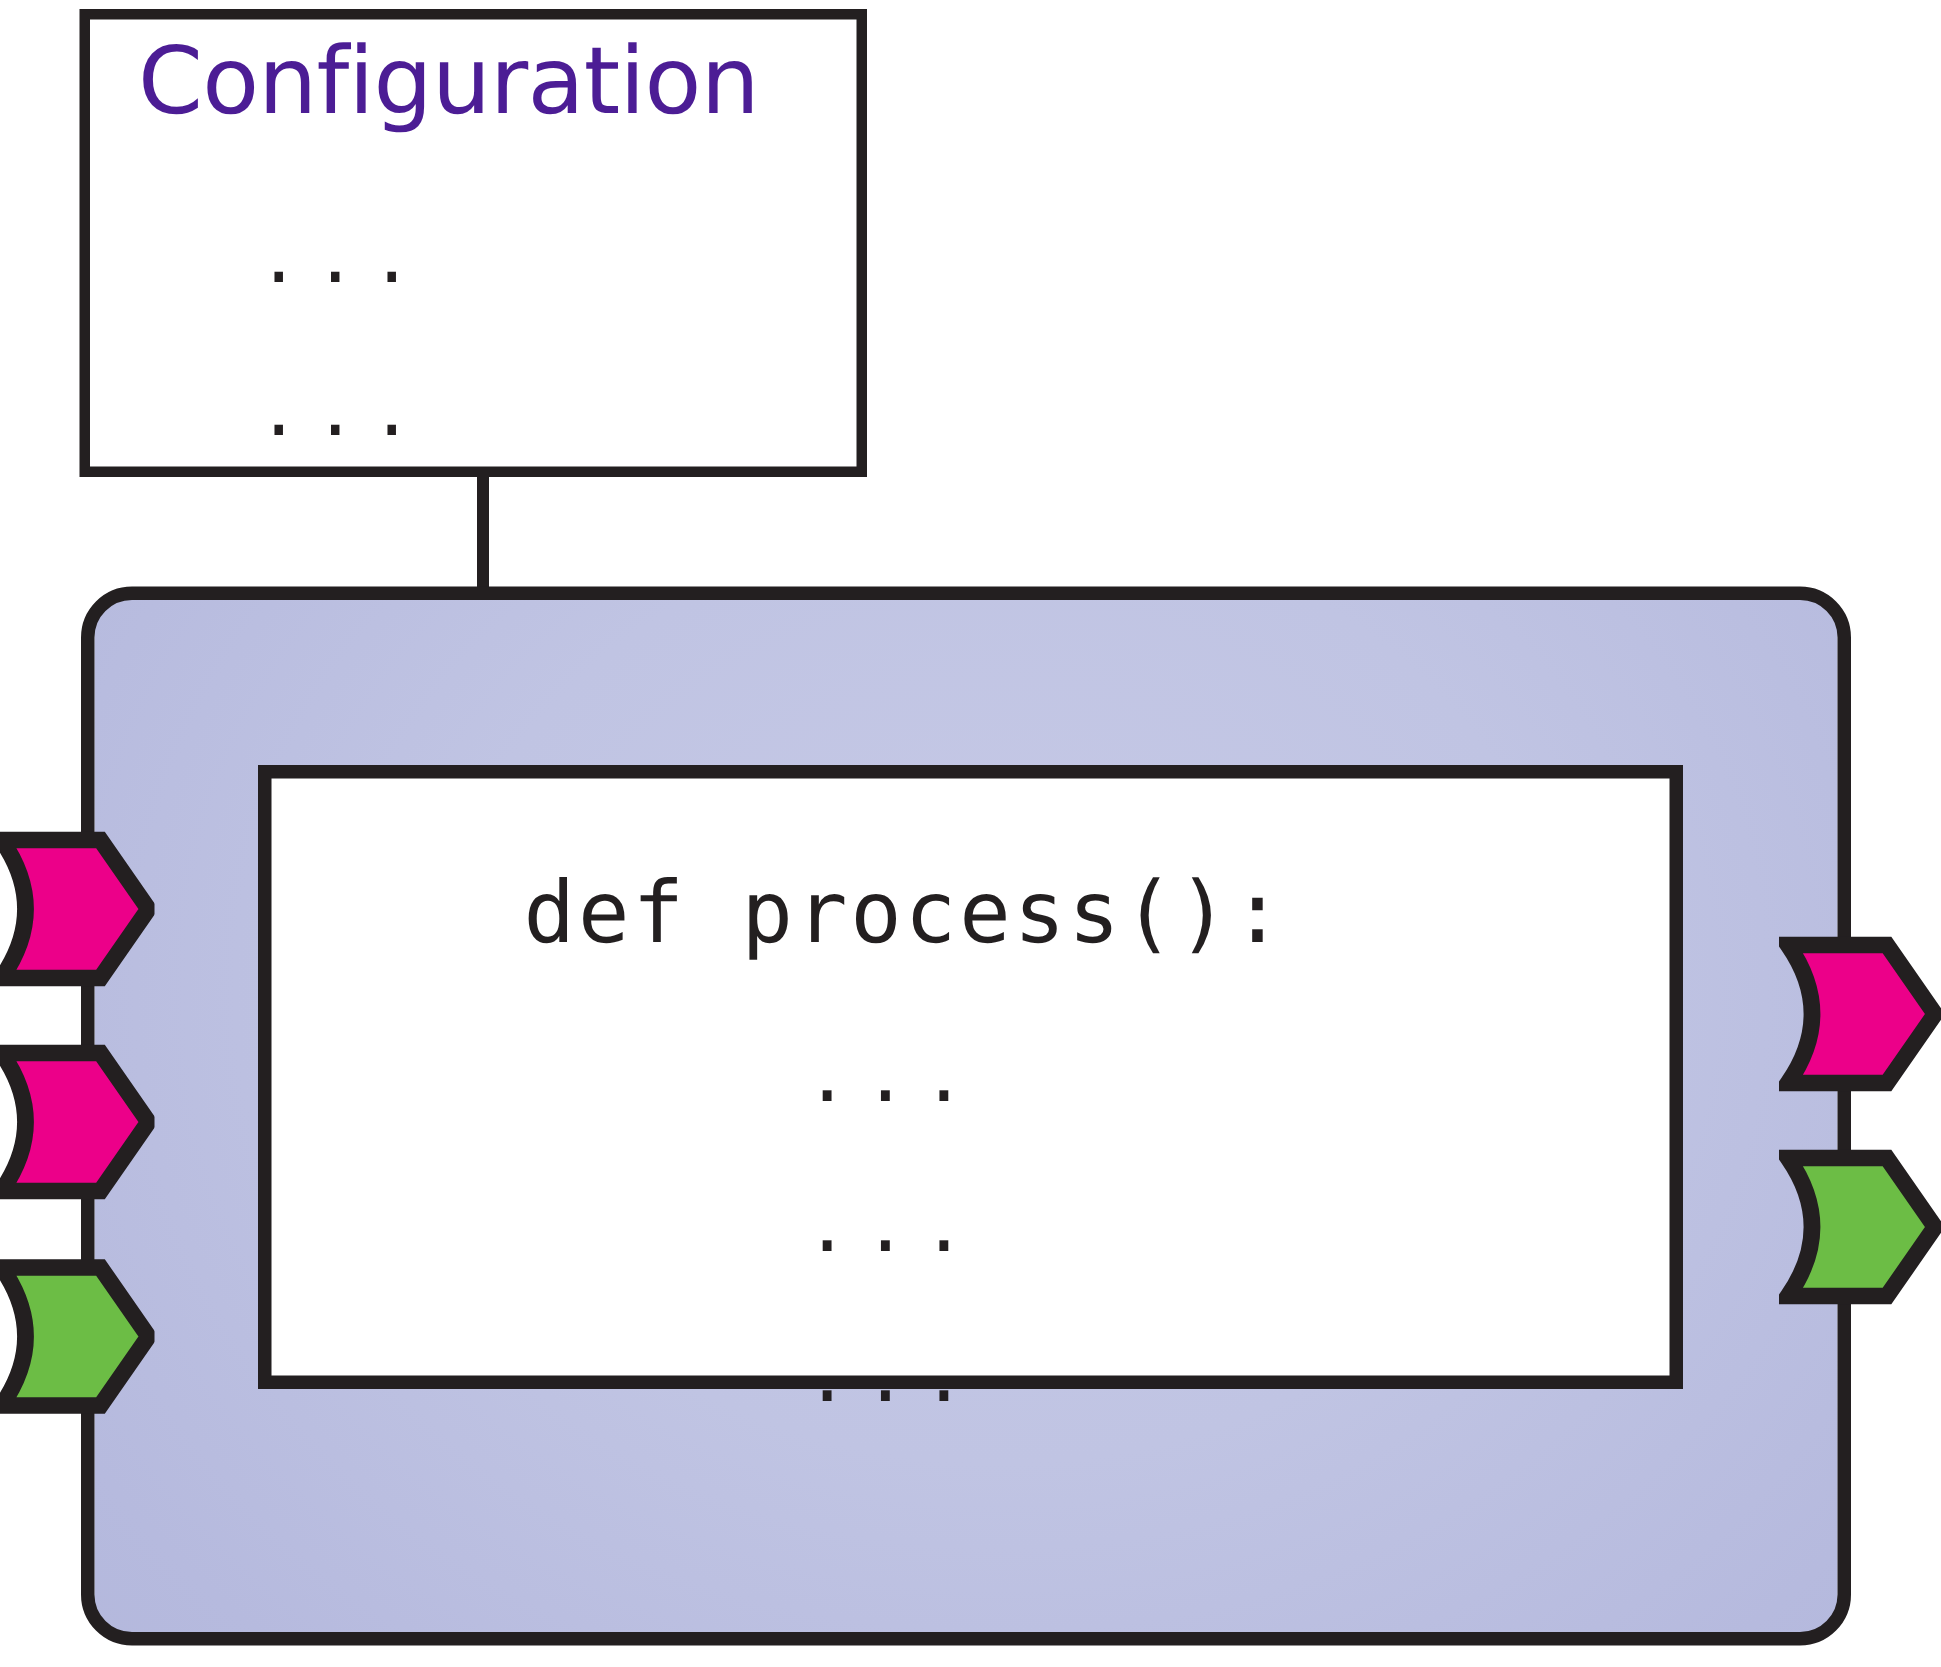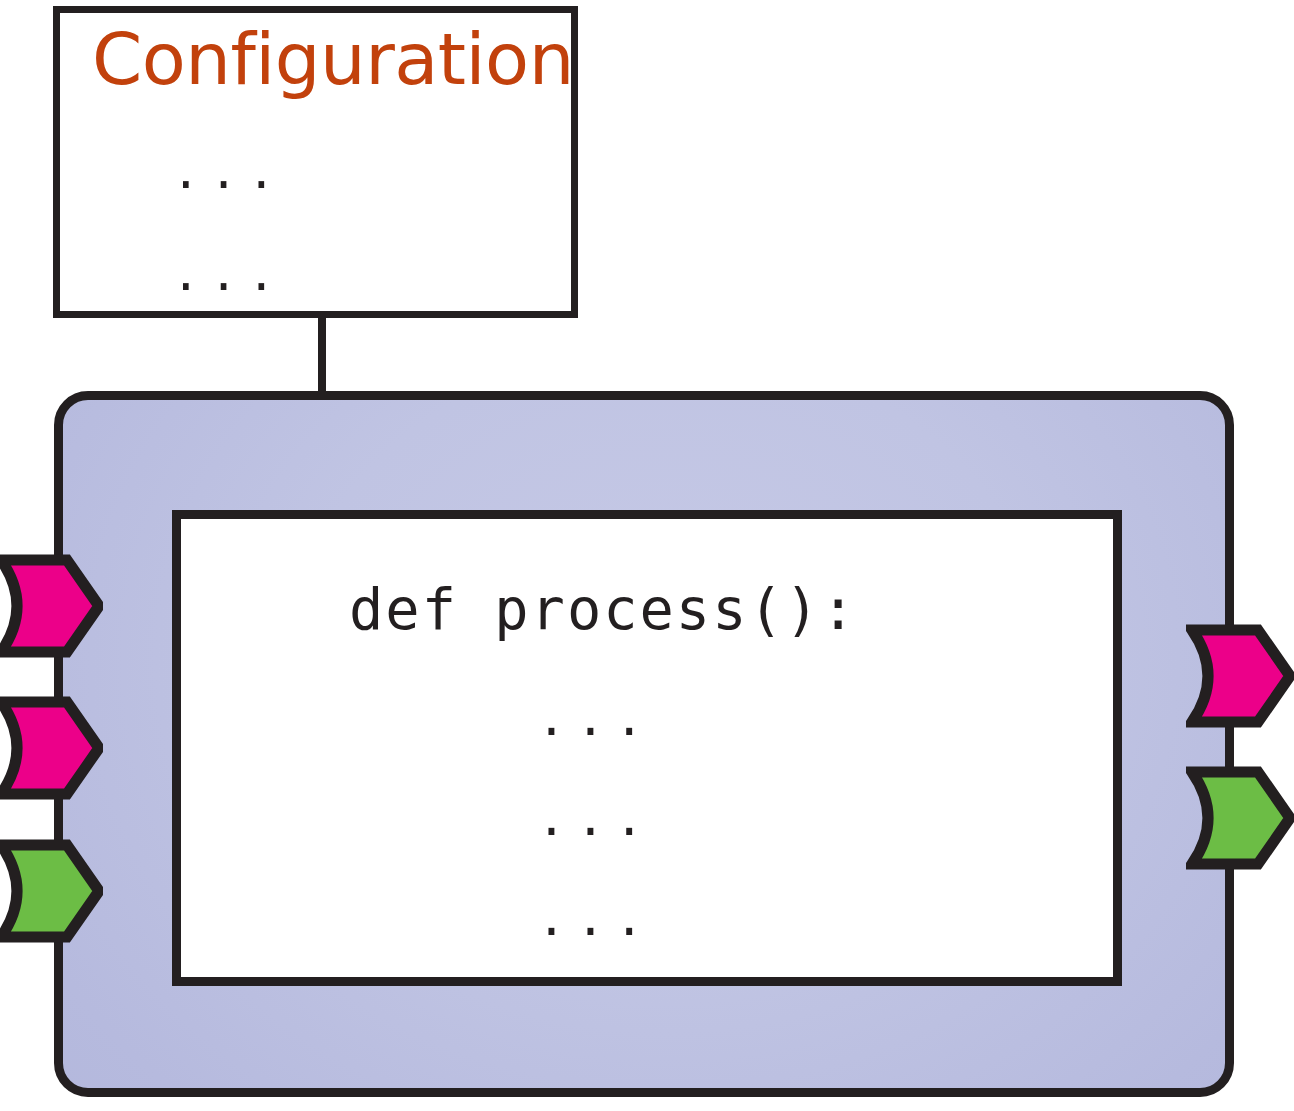--- a/index.html
+++ b/index.html
@@ -31,24 +31,24 @@
     height: 312px;
     background: #ffffff;
     border: 7px solid #231f20;
     box-sizing: border-box;
   }
   .config-title {
     position: absolute;
     left: 32px;
     top: 10px;
     font-family: "DejaVu Sans", "Liberation Sans", sans-serif;
-    font-size: 72px;
+    font-size: 62px;
     font-weight: 400;
     line-height: 1;
-    color: #c2410c;
+    color: #4c1d95;
     letter-spacing: -0.5px;
     white-space: nowrap;
   }
   .config-dots {
     position: absolute;
     left: 112px;
     font-family: "DejaVu Sans Mono", "Liberation Mono", monospace;
     font-size: 46px;
     line-height: 1;
     color: #231f20;
@@ -84,21 +84,21 @@
         #b6bade 72%,
         #b0b5da 100%);
   }
 
   
   .code-box {
     position: absolute;
     left: 172px;
     top: 510px;
     width: 950px;
-    height: 476px;
+    height: 416px;
     box-sizing: border-box;
     background: #ffffff;
     border: 9px solid #231f20;
   }
   .code-line {
     position: absolute;
     font-family: "DejaVu Sans Mono", "Liberation Mono", monospace;
     font-size: 57px;
     line-height: 1;
     color: #231f20;

